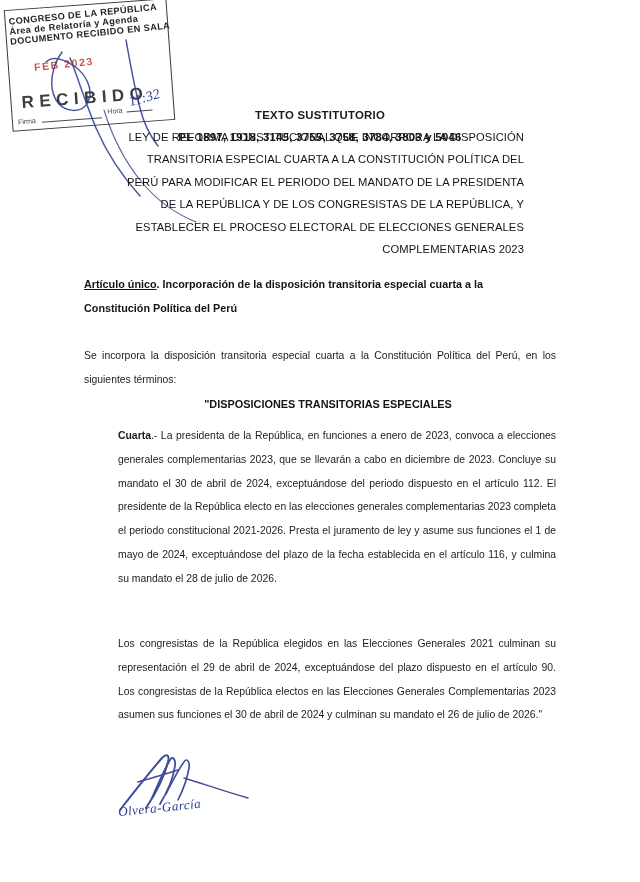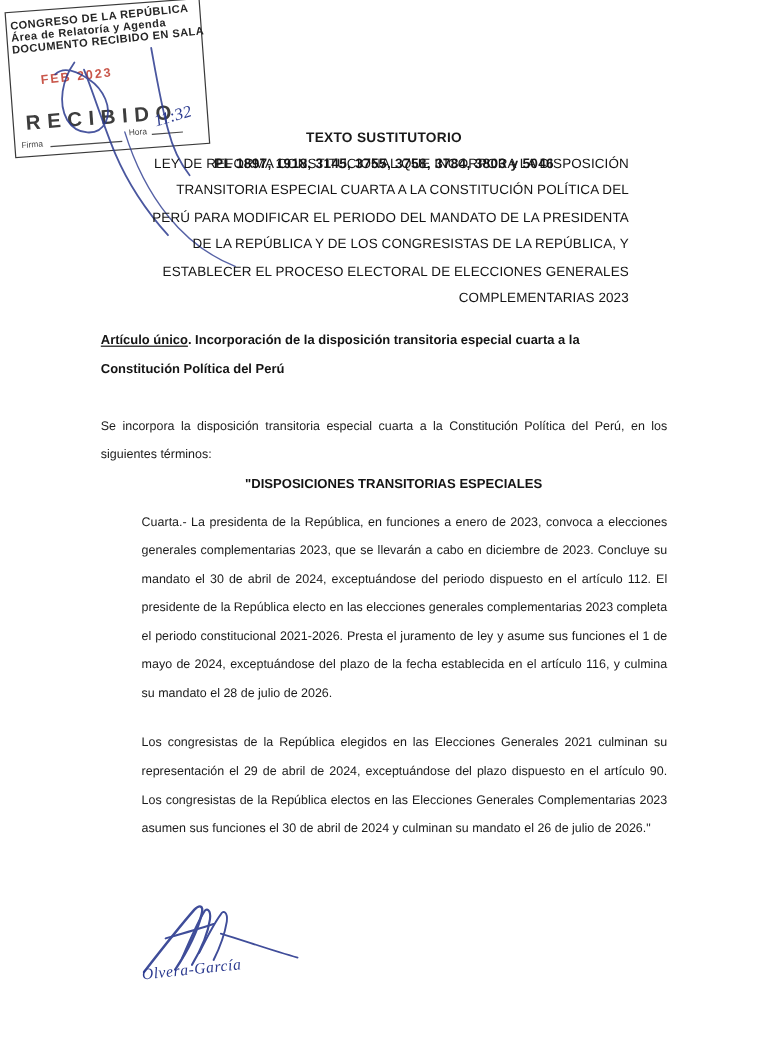--- a/index.html
+++ b/index.html
@@ -189,22 +189,22 @@
   .quoted-par {
     position: absolute;
     left: 118px;
     width: 438px;
     font-size: 10.4px;
     color: #1b1b1b;
     line-height: 23.8px;
     text-align: justify;
   }
   #par-cuarta { top: 424px; }
-  #par-congresistas { top: 608px; }
-  .bold { font-weight: normal; }
+  #par-congresistas { top: 632px; }
+  .bold { font-weight: bold; }
 
   
   #signature-area {
     position: absolute;
     left: 108px;
     top: 748px;
     width: 210px;
     height: 96px;
   }
   #signature-name {

